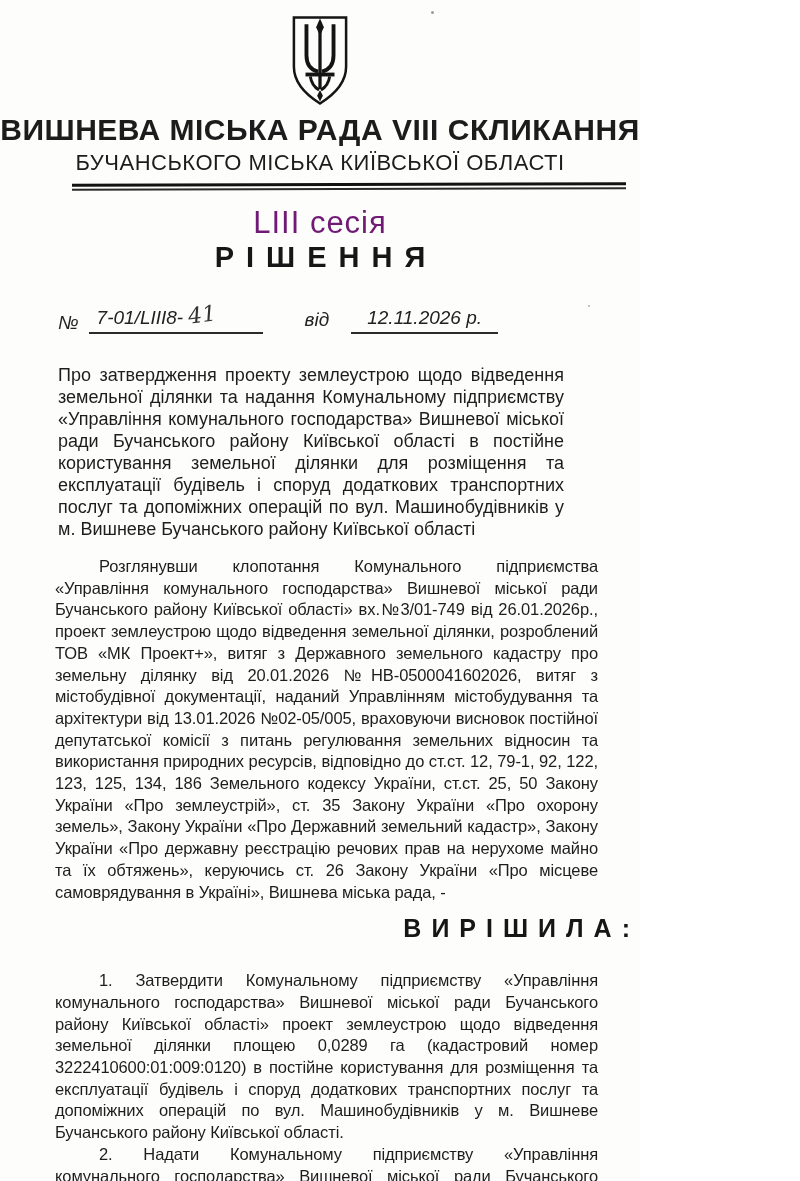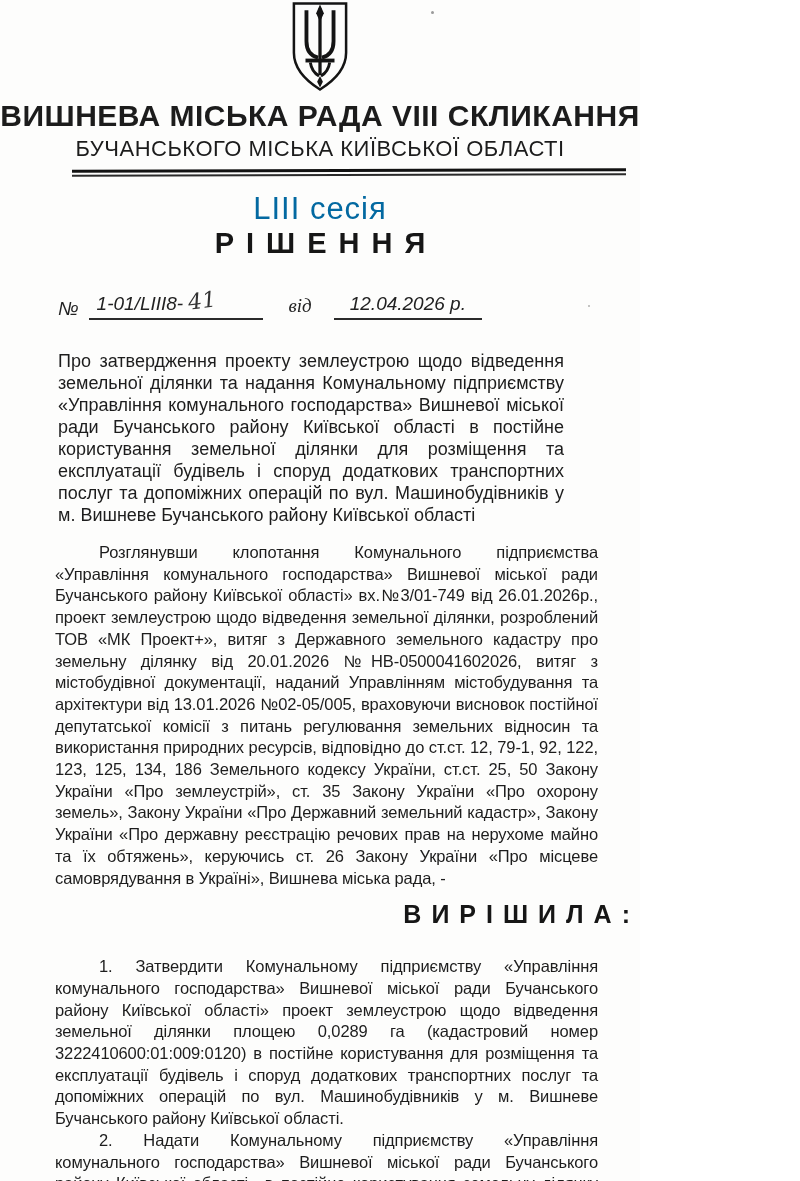--- a/index.html
+++ b/index.html
@@ -4,40 +4,41 @@
 <style>
   html,body{margin:0;padding:0;background:#ffffff;}
   .page{
     position:relative;
     width:640px;height:1181px;
     background:#fdfdfc;
     color:#1c1c1c;
     font-family:"Liberation Sans",sans-serif;
     overflow:hidden;
     box-sizing:border-box;
+    padding-top:14px;
   }
   .emblem{width:58px;height:94px;margin:0 auto 5px auto;display:block;}
   .council-title{
     text-align:center;font-size:30px;font-weight:bold;
     letter-spacing:0.5px;margin:4px 0 0 0;white-space:nowrap;
   }
   .district-subtitle{
     text-align:center;font-size:22px;font-weight:normal;
     letter-spacing:0.5px;margin:3px 0 7px 0;white-space:nowrap;
   }
   .header-divider{
     margin:0 14px 0 72px;
     border-top:3px solid #121212;
     border-bottom:2px solid #2a2a2a;
     height:2px;
     transform:rotate(-0.15deg);
   }
   .session-title{
     text-align:center;font-size:31px;font-weight:normal;
-    letter-spacing:1px;margin-top:15px;color:#0369a1;
+    letter-spacing:1px;margin-top:15px;color:#701a75;
   }
   .decision-title{
     text-align:center;font-size:29px;font-weight:bold;
     letter-spacing:12px;margin-top:0;text-indent:12px;color:#161616;
   }
   .ref-line{
     margin:30px 0 0 58px;
     font-style:italic;font-size:19px;
     display:flex;align-items:flex-end;color:#222;
   }
@@ -45,21 +46,21 @@
     border-bottom:2px solid #2b2b2b;
     margin-left:10px;padding:0 26px 3px 8px;
     display:inline-block;min-width:140px;
   }
   .ref-handwritten{
     font-family:"DejaVu Serif",serif;
     font-style:italic;font-size:22px;
     display:inline-block;transform:rotate(-7deg);
     position:relative;top:-2px;left:5px;color:#333;
   }
-  .ref-date-label{margin-left:26px;padding-bottom:3px;font-family:Liberation Serif, serif;}
+  .ref-date-label{margin-left:42px;padding-bottom:3px;}
   .ref-date-group{
     border-bottom:2px solid #2b2b2b;
     margin-left:22px;padding:0 16px 3px 16px;
     display:inline-block;
   }
   .subject-paragraph{
     margin:30px 0 0 58px;width:506px;
     font-size:18px;line-height:22px;
     text-align:justify;color:#1d1d1d;
   }
@@ -110,23 +111,23 @@
   <div class="district-subtitle">БУЧАНСЬКОГО МІСЬКА КИЇВСЬКОЇ ОБЛАСТІ</div>
 
   <div class="header-divider"></div>
 
   <div class="session-title">LIII сесія</div>
 
   <div class="decision-title">РІШЕННЯ</div>
 
   <div class="ref-line">
     <span>№</span>
-    <span class="ref-number-group"><span>1-01/LIII8-</span><span class="ref-handwritten">41</span></span>
+    <span class="ref-number-group"><span>7-01/LIII8-</span><span class="ref-handwritten">41</span></span>
     <span class="ref-date-label">від</span>
-    <span class="ref-date-group">12.04.2026 р.</span>
+    <span class="ref-date-group">12.11.2026 р.</span>
   </div>
 
   <p class="subject-paragraph">Про затвердження проекту землеустрою щодо відведення земельної ділянки та надання Комунальному підприємству «Управління комунального господарства» Вишневої міської ради Бучанського району Київської області в постійне користування земельної ділянки для розміщення та експлуатації будівель і споруд додаткових транспортних послуг та допоміжних операцій по вул. Машинобудівників у м. Вишневе Бучанського району Київської області</p>
 
   <p class="body-paragraph preamble-paragraph">Розглянувши клопотання Комунального підприємства «Управління комунального господарства» Вишневої міської ради Бучанського району Київської області» вх.№3/01-749 від 26.01.2026р., проект землеустрою щодо відведення земельної ділянки, розроблений ТОВ «МК Проект+», витяг з Державного земельного кадастру про земельну ділянку від 20.01.2026 №НВ-0500041602026, витяг з містобудівної документації, наданий Управлінням містобудування та архітектури від 13.01.2026 №02-05/005, враховуючи висновок постійної депутатської комісії з питань регулювання земельних відносин та використання природних ресурсів, відповідно до ст.ст. 12, 79-1, 92, 122, 123, 125, 134, 186 Земельного кодексу України, ст.ст. 25, 50 Закону України «Про землеустрій», ст. 35 Закону України «Про охорону земель», Закону України «Про Державний земельний кадастр», Закону України «Про державну реєстрацію речових прав на нерухоме майно та їх обтяжень», керуючись ст. 26 Закону України «Про місцеве самоврядування в Україні», Вишнева міська рада, -</p>
 
   <div class="resolved-heading">ВИРІШИЛА:</div>
 
   <p class="body-paragraph">1. Затвердити Комунальному підприємству «Управління комунального господарства» Вишневої міської ради Бучанського району Київської області» проект землеустрою щодо відведення земельної ділянки площею 0,0289 га (кадастровий номер 3222410600:01:009:0120) в постійне користування для розміщення та експлуатації будівель і споруд додаткових транспортних послуг та допоміжних операцій по вул. Машинобудівників у м. Вишневе Бучанського району Київської області.</p>
 

